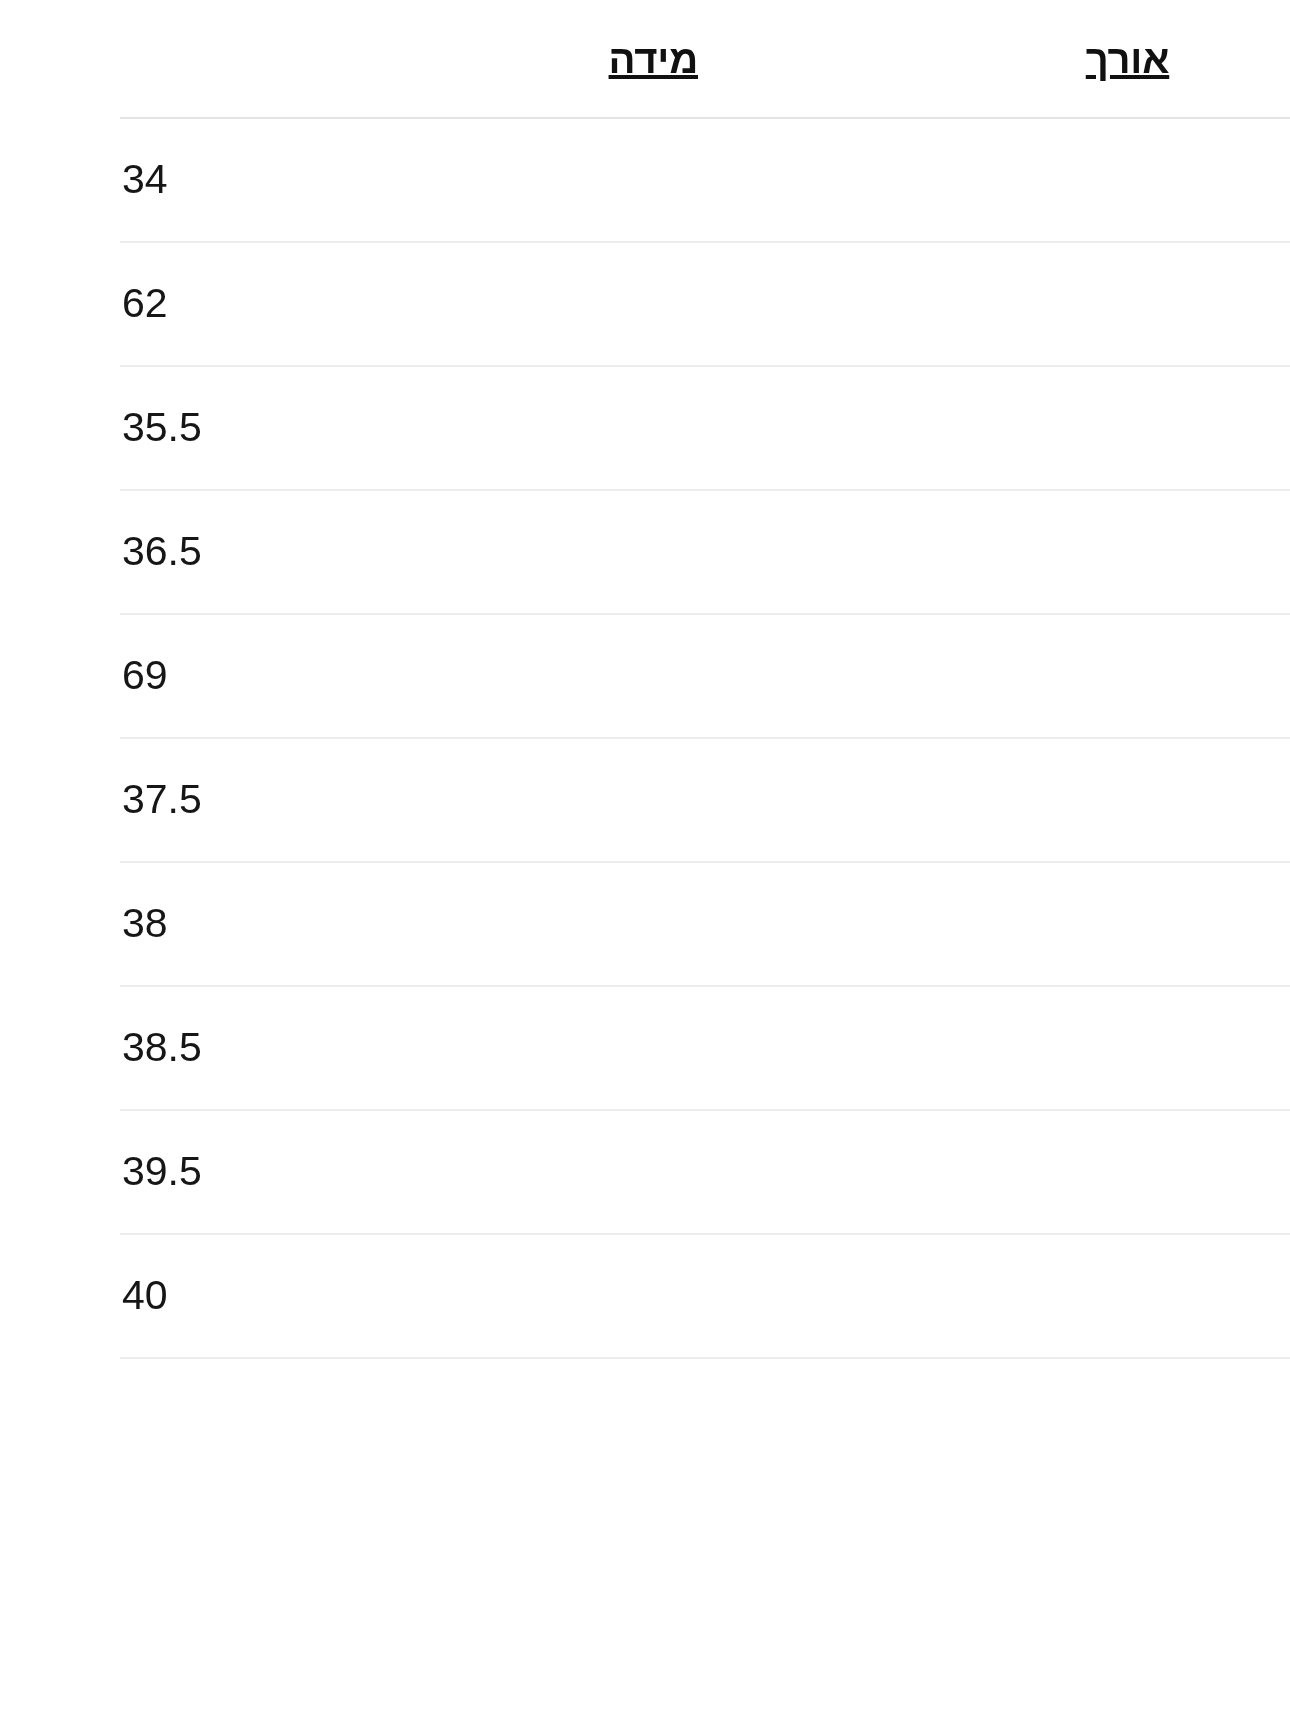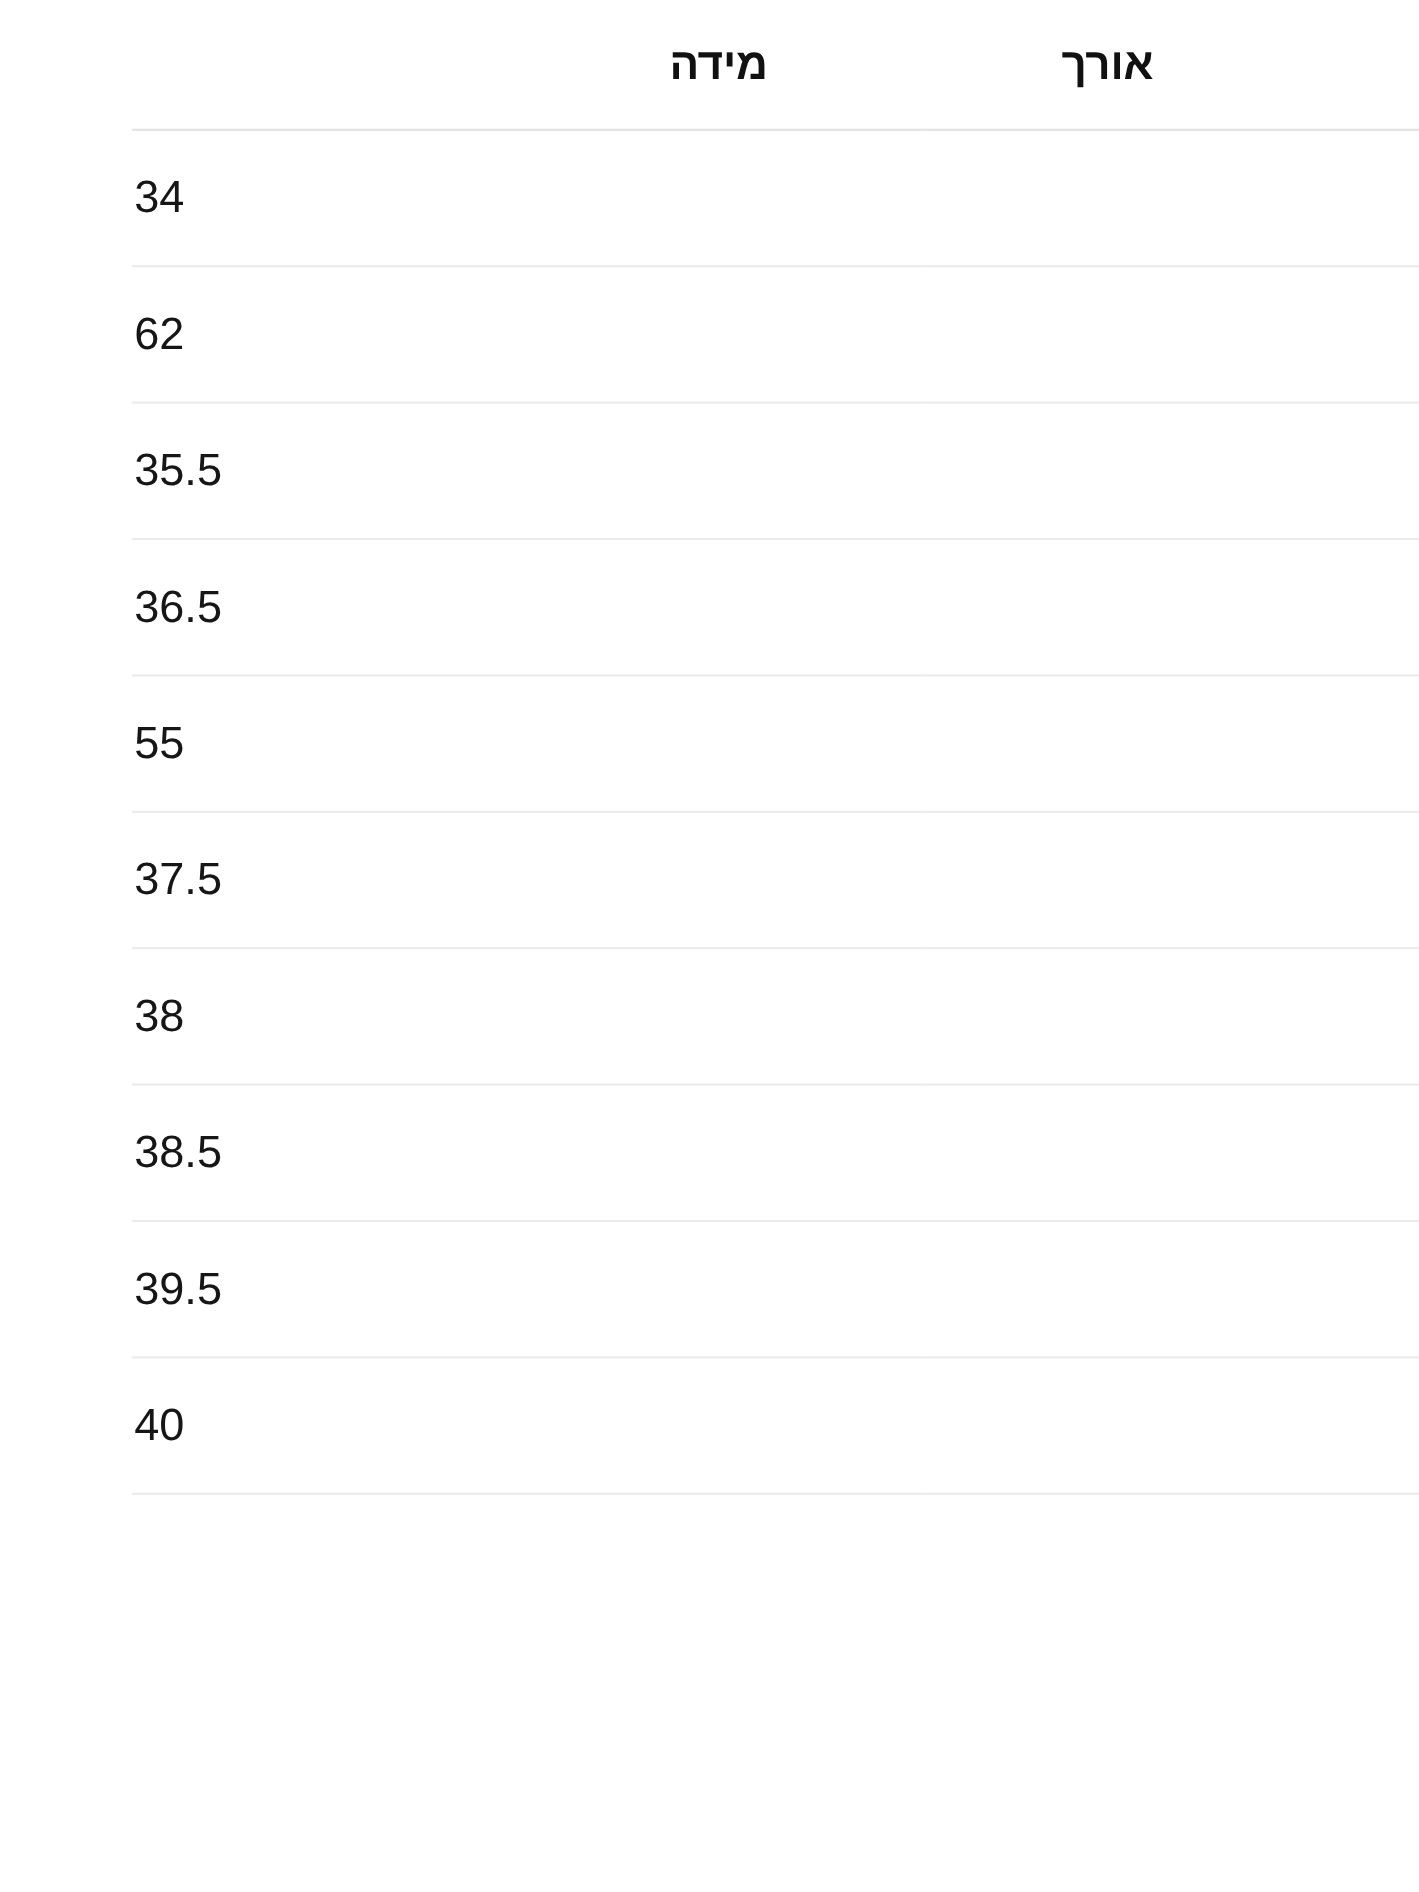--- a/index.html
+++ b/index.html
@@ -40,24 +40,25 @@
     padding: 0;
     border: 0;
     height: 117px;
     vertical-align: middle;
     font-weight: 700;
     font-size: 40px;
     line-height: 1.1;
     letter-spacing: -0.2px;
     color: #111111;
     background: #ffffff;
+    text-decoration: underline;
   }
 
   thead th.th-length {
-    text-align: left;
+    text-align: center;
     padding-left: 127px;
   }
 
   thead th.th-size {
     text-align: right;
     padding-right: 140px;
   }
 
   thead tr {
     border-bottom: 2px solid #e3e3e3;
@@ -129,21 +130,21 @@
         <tr>
           <td class="cell-length"></td>
           <td class="cell-size"><span class="num">35.5</span></td>
         </tr>
         <tr>
           <td class="cell-length"></td>
           <td class="cell-size"><span class="num">36.5</span></td>
         </tr>
         <tr>
           <td class="cell-length"></td>
-          <td class="cell-size"><span class="num">55</span></td>
+          <td class="cell-size"><span class="num">69</span></td>
         </tr>
         <tr>
           <td class="cell-length"></td>
           <td class="cell-size"><span class="num">37.5</span></td>
         </tr>
         <tr>
           <td class="cell-length"></td>
           <td class="cell-size"><span class="num">38</span></td>
         </tr>
         <tr>

